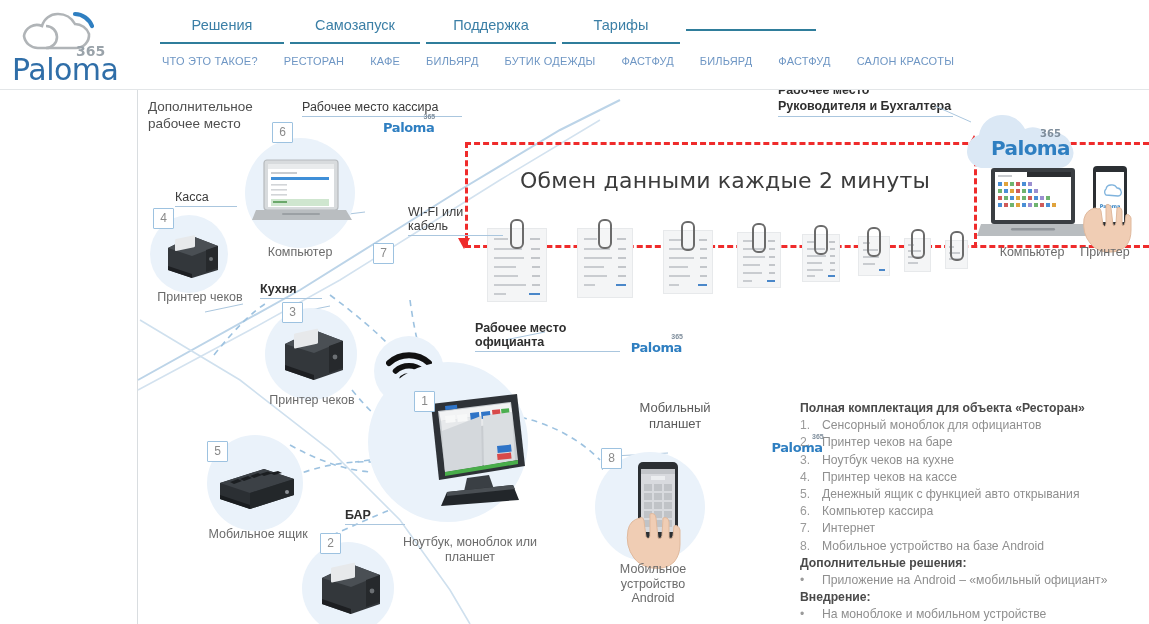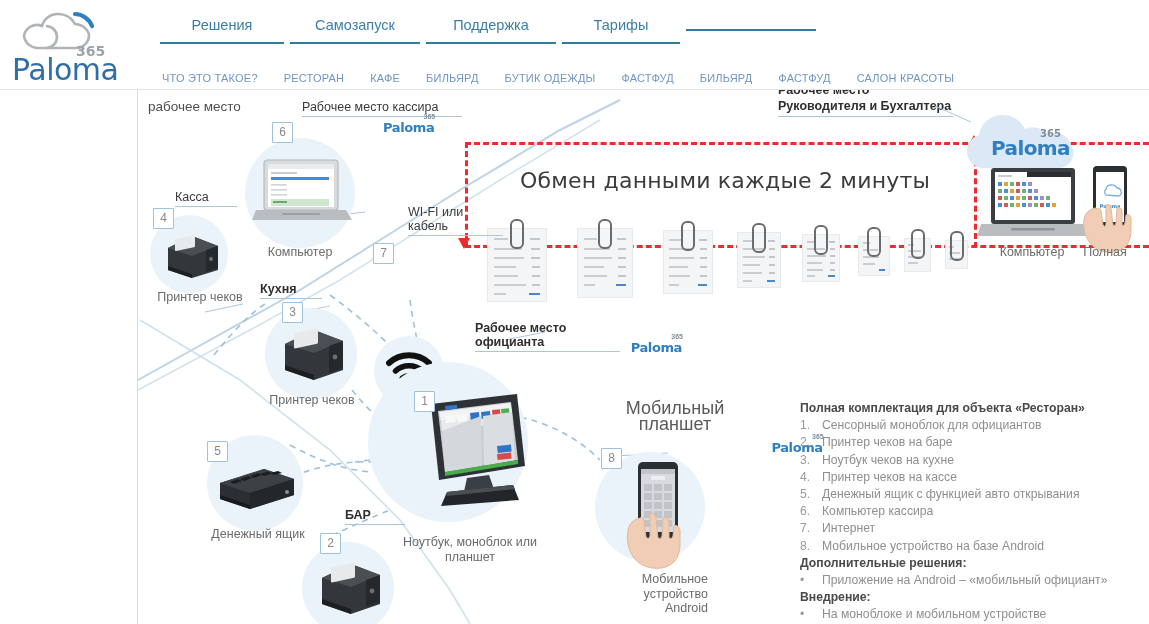--- a/index.html
+++ b/index.html
@@ -23,21 +23,21 @@
   .mainnav-item{
     position:relative;text-align:center;color:#3b7fa6;font-size:14.5px;
     padding:2px 0 0 0;cursor:pointer;white-space:nowrap;
   }
   .mainnav-item .lbl{display:block;padding-bottom:9px;}
   .mainnav-item .bar{display:block;height:2px;background:#2f7d9b;width:100%;}
   .mn0{width:124px;} .mn1{width:130px;} .mn2{width:130px;} .mn3{width:118px;} .mn4{width:130px;}
   .mainnav-item + .mainnav-item{margin-left:6px;}
 
   
-  .subnav{position:absolute;left:162px;top:72px;display:flex;align-items:flex-start;}
+  .subnav{position:absolute;left:162px;top:55px;display:flex;align-items:flex-start;}
   .subnav-item{
     color:#6e96c4;font-size:11px;letter-spacing:.2px;white-space:nowrap;cursor:pointer;
     margin-right:26px;
   }
   .subnav-item:last-child{margin-right:0;}
 
   
   .canvas{position:absolute;left:0;top:90px;width:1149px;height:534px;background:#fff;overflow:hidden;}
   .left-rule{position:absolute;left:137px;top:0;width:1px;height:534px;background:#d9dde0;}
 
@@ -328,20 +328,21 @@
     <div class="cloud">
       <svg width="128" height="80" viewBox="0 0 128 80">
         <path d="M26 62 a17 17 0 0 1 -2 -33 a23 23 0 0 1 22 -20 a25 25 0 0 1 24 14 a19 19 0 0 1 23 6 a16 16 0 0 1 23 10 a15 15 0 0 1 -14 23 z" fill="#dbe8f5"></path>
         <text x="36" y="49" font-family="DejaVu Sans, sans-serif" font-size="20" fill="#2f7fc1" font-weight="bold" letter-spacing="-0.6">Paloma</text>
         <text x="85" y="31" font-family="DejaVu Sans, sans-serif" font-size="10" fill="#7f8e9c" font-weight="bold">365</text>
       </svg>
     </div>
 
     
     <div class="plabel" style="left:148px;top:8px;width:170px;font-size:13.5px;line-height:17px;color:#4f4f4f;">
+      <div>Дополнительное</div>
       <div>рабочее место</div>
     </div>
 
     
     <div class="callout" style="left:302px;top:10px;width:160px;">
       <span>Рабочее  место кассира</span>
       <span class="uline"></span>
     </div>
     <div class="plabel paloma-mini" style="left:383px;top:28px;font-size:13px;">
       <span class="pm-word">Paloma</span>
@@ -483,21 +484,21 @@
           <path d="M24 14 L32 11 L36 13 L28 16 Z"></path>
           <path d="M34 11 L42 8 L46 10 L38 13 Z"></path>
           <path d="M44 9 L52 6.5 L56 8.5 L48 11 Z"></path>
           <path d="M54 8 L62 6 L66 8 L58 10 Z"></path>
         </g>
         <path d="M34 28 L78 14 L78 30 L34 44 Z" fill="#23272a"></path>
         <circle cx="71" cy="27" r="2" fill="#8d9196"></circle>
         <path d="M4 30 L34 40 L34 44 L4 34 Z" fill="#191c1f"></path>
       </svg>
     </div>
-    <div class="dev-label" style="left:198px;top:437px;width:120px;">Денежный ящик</div>
+    <div class="dev-label" style="left:198px;top:437px;width:120px;">Мобильное ящик</div>
 
     
     <div class="callout b" style="left:345px;top:418px;width:60px;">
       <span>БАР</span>
       <span class="uline"></span>
     </div>
 
     
     <div class="bubble" style="left:302px;top:452px;width:92px;height:92px;"></div>
     <div class="badge" style="left:320px;top:443px;">2</div>
@@ -506,21 +507,21 @@
         <path d="M7 24 L36 10 L65 21 L65 50 L36 60 L7 50 Z" fill="#33373b"></path>
         <path d="M7 24 L36 10 L65 21 L36 33 Z" fill="#4a4f54"></path>
         <rect x="16" y="17" width="24" height="15" rx="1" fill="#e7e9eb" transform="skewY(-12)"></rect>
         <path d="M51 26 L65 21 L65 48 L51 53 Z" fill="#26292c"></path>
         <circle cx="57" cy="37" r="2.4" fill="#6b6f73"></circle>
         <path d="M7 45 L36 55 L36 60 L7 50 Z" fill="#1d1f22"></path>
       </svg>
     </div>
 
     
-    <div class="plabel" style="left:620px;top:310px;width:110px;text-align:center;font-size:18px;line-height:16px;color:#5a5a5a;">
+    <div class="plabel" style="left:620px;top:310px;width:110px;text-align:center;font-size:13px;line-height:16px;color:#5a5a5a;">
       <div>Мобильный</div>
       <div>планшет</div>
     </div>
     <div class="plabel paloma-mini" style="left:660px;top:348px;font-size:13px;">
       <span class="pm-word">Paloma</span>
       <span class="pm-365">365</span>
     </div>
     <svg style="position:absolute;left:600px;top:358px;" width="70" height="24">
       <path d="M2 22 L14 8 L68 5" fill="none" stroke="#aac6de" stroke-width="1"></path>
     </svg>
@@ -546,21 +547,21 @@
             <rect x="44" y="44" width="8" height="7"></rect>
           <rect x="24" y="53" width="8" height="7"></rect>
             <rect x="34" y="53" width="8" height="7"></rect>
             <rect x="44" y="53" width="8" height="7"></rect>
           <rect x="24" y="62" width="18" height="7"></rect>
             <rect x="44" y="62" width="8" height="7"></rect>
         </g>
         <path d="M20 60 q-10 2 -12 12 q-3 16 6 28 q6 8 18 10 q14 2 22 -6 q6 -7 6 -18 l0 -14 q-2 -6 -6 -4 l-1 10 q-1 4 -4 2 l0 -16 q-1 -6 -6 -4 l-1 18 q-1 4 -4 2 l-2 -20 q-1 -6 -6 -4 l0 22 q-1 4 -4 1 l-2 -16 q-1 -5 -4 -3 z" fill="#f0cdb4" stroke="#e0b99d" stroke-width="1"></path>
       </svg>
     </div>
-    <div class="dev-label" style="left:598px;top:482px;width:110px;line-height:14.5px;text-align:right;">
+    <div class="dev-label" style="left:598px;top:472px;width:110px;line-height:14.5px;">
       <div>Мобильное</div>
       <div>устройство</div>
       <div>Android</div>
     </div>
 
     
     <div class="plabel" style="left:778px;top:-8px;width:200px;font-size:12.5px;font-weight:bold;color:#2f2f2f;line-height:16px;">
       <div>Рабочее место</div>
       <div>Руководителя и Бухгалтера</div>
       <div style="height:1px;background:#aac6de;width:175px;margin-top:2px;"></div>
@@ -621,21 +622,21 @@
       <svg width="64" height="90" viewBox="0 0 64 90">
         <rect x="14" y="2" width="34" height="62" rx="4" fill="#2b2f33"></rect>
         <rect x="17" y="8" width="28" height="50" fill="#ffffff"></rect>
         <g transform="translate(24,22)">
           <path d="M3 9 a4 4 0 0 1 0 -6 a5 5 0 0 1 5 -4 a6 6 0 0 1 6 3 a4 4 0 0 1 4 3 a3.5 3.5 0 0 1 -3 5 z" fill="none" stroke="#7fb3dd" stroke-width="1.3"></path>
         </g>
         <text x="31" y="44" font-family="DejaVu Sans, sans-serif" font-size="5" fill="#2f7fc1" text-anchor="middle" font-weight="bold">Paloma</text>
         <path d="M16 44 q-9 2 -11 11 q-2 14 6 24 q6 8 17 9 q12 1 19 -6 q5 -6 5 -16 l0 -12 q-2 -5 -5 -3 l-1 8 q-1 4 -3 2 l0 -14 q-1 -5 -5 -3 l-1 15 q-1 4 -3 2 l-2 -17 q-1 -5 -5 -3 l0 19 q-1 4 -3 1 l-2 -14 q-1 -4 -3 -2 z" fill="#f0cdb4" stroke="#e0b99d" stroke-width="1"></path>
       </svg>
     </div>
-    <div class="dev-label" style="left:1060px;top:155px;width:90px;">Полная</div>
+    <div class="dev-label" style="left:1060px;top:155px;width:90px;">Принтер</div>
 
     
     <div class="speclist">
       <div class="hd">Полная комплектация для объекта «Ресторан»</div>
 
       <div class="spec-row">
         <span class="num">1.</span>
         <span class="txt">Сенсорный моноблок для официантов</span>
       </div>
       <div class="spec-row">

